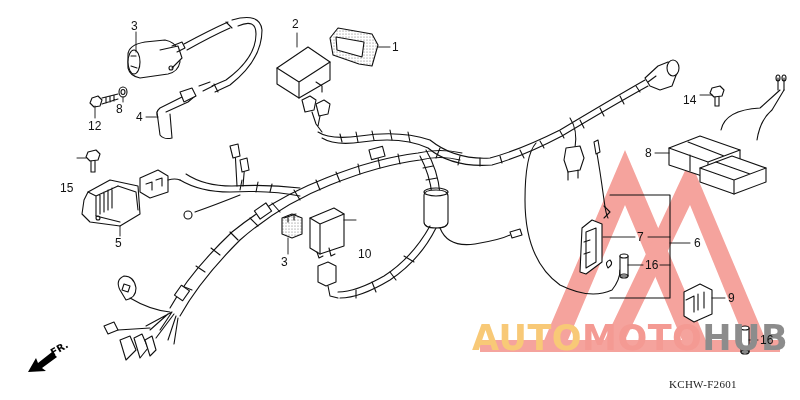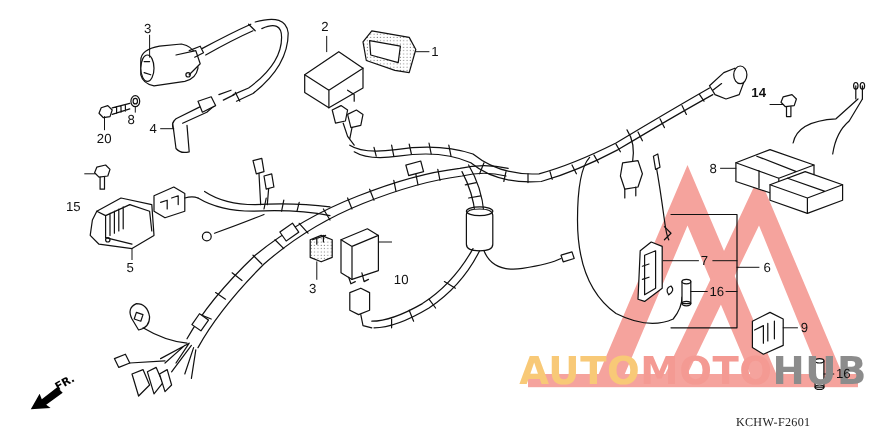--- a/index.html
+++ b/index.html
@@ -235,27 +235,27 @@
 
     <g>
       <path d="M28 372 L36 358 L38 363 L52 352 L57 357 L42 368 L46 371 Z" fill="#000"></path>
     </g>
   </svg>
 
   <span class="callout" style="left:131px;top:20px;">3</span>
   <span class="callout" style="left:292px;top:18px;">2</span>
   <span class="callout" style="left:392px;top:41px;">1</span>
   <span class="callout" style="left:136px;top:111px;">4</span>
-  <span class="callout" style="left:88px;top:120px;">20</span>
+  <span class="callout" style="left:88px;top:120px;">12</span>
   <span class="callout" style="left:116px;top:103px;">8</span>
   <span class="callout" style="left:60px;top:152px;margin-top:30px;">15</span>
   <span class="callout" style="left:115px;top:237px;">5</span>
   <span class="callout" style="left:358px;top:214px;margin-top:34px;">10</span>
   <span class="callout" style="left:281px;top:256px;">3</span>
-  <span class="callout" style="left:683px;top:78px;font-weight:bold;">14</span>
+  <span class="callout" style="left:683px;top:94px;">14</span>
   <span class="callout" style="left:645px;top:147px;">8</span>
   <span class="callout" style="left:637px;top:231px;">7</span>
   <span class="callout" style="left:694px;top:237px;">6</span>
   <span class="callout" style="left:645px;top:259px;">16</span>
   <span class="callout" style="left:728px;top:292px;">9</span>
 
   <div class="wm" style="left:472px;top:321px;">
     <span class="a">AUTO</span><span class="b">MOTO</span><span class="c">HUB</span>
   </div>
 

